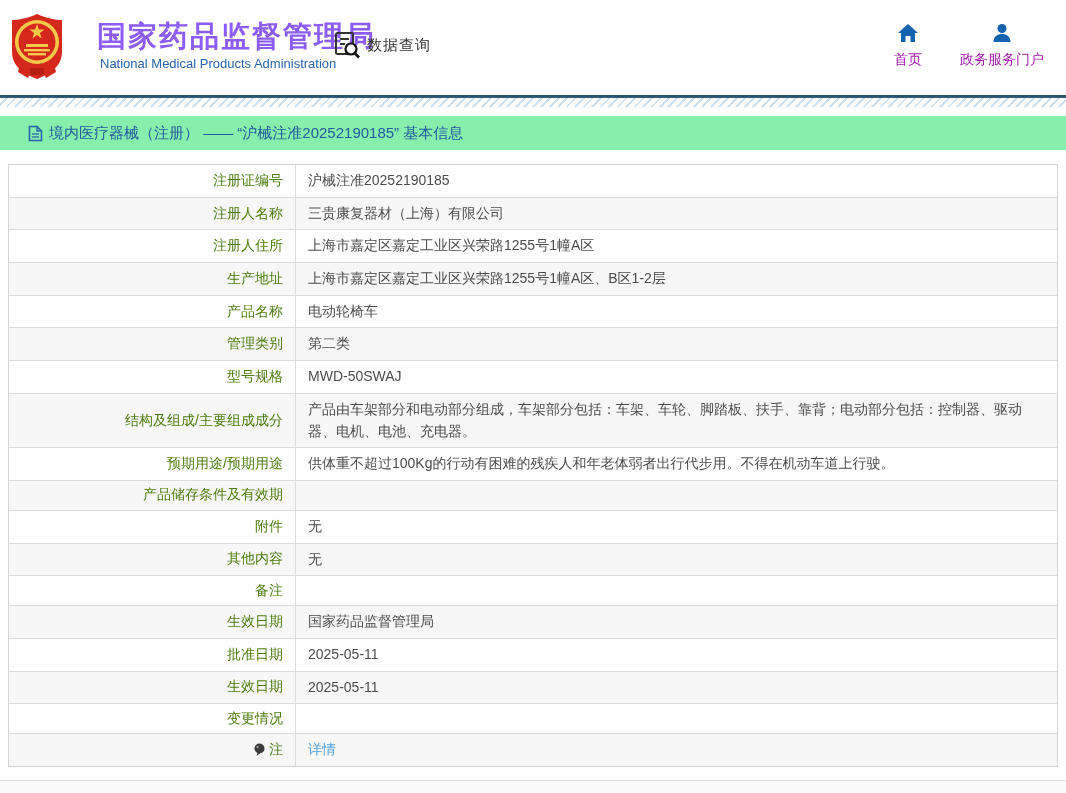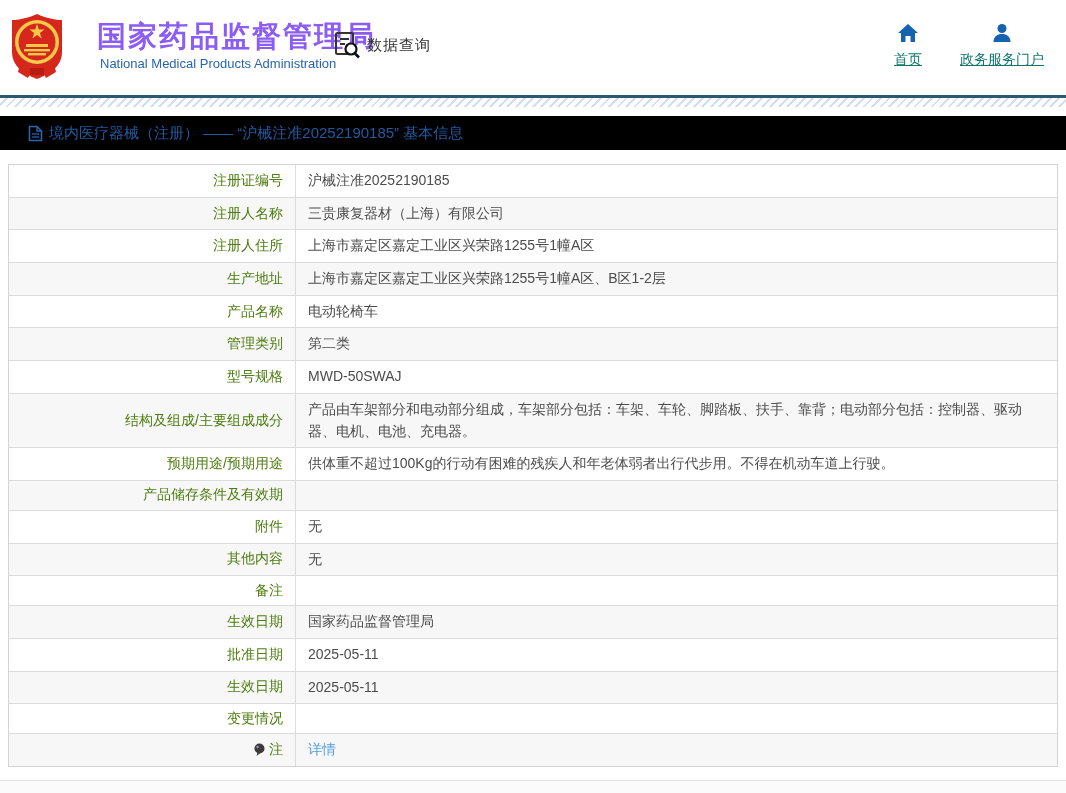--- a/index.html
+++ b/index.html
@@ -14,29 +14,29 @@
   .org-cn { color:#8b5cf6; font-size:29px; font-weight:bold; letter-spacing:2px; line-height:1.1;margin-left:21px; }
   .org-en { color:#2a64ad; font-size:13px; margin-top:4px;margin-left:24px; }
 
   .data-query { position:absolute; left:333px; top:31px; display:flex; align-items:center; }
   .dq-icon { width:28px; height:28px; margin-right:6px; }
   .dq-label { color:#333; font-size:15px; letter-spacing:1px; }
 
   .top-nav { position:absolute; right:22px; top:22px; display:flex; gap:38px; }
   .nav-item { display:flex; flex-direction:column; align-items:center; cursor:pointer; }
   .nav-ico { width:22px; height:22px; margin-bottom:7px; }
-  .nav-label { color:#0f766e; font-size:14px; white-space:nowrap;text-decoration:underline; }
+  .nav-label { color:#a21caf; font-size:14px; white-space:nowrap; }
 
   
   .blue-line { width:100%; height:3px; background:#2d5872; }
   .hatch { width:100%; height:9px;
     background:repeating-linear-gradient(135deg,#ffffff 0px,#ffffff 4px,#cfe0ee 4px,#cfe0ee 6px); }
 
   
-  .breadcrumb { margin-top:9px; width:100%; height:34px; background:#000000;
+  .breadcrumb { margin-top:9px; width:100%; height:34px; background:#86efac;
     display:flex; align-items:center; padding-left:28px; }
   .bc-icon { width:15px; height:17px; margin-right:6px; flex:0 0 auto; }
   .bc-text { color:#24599f; font-size:15px; }
 
   
   .info-table { margin:14px 8px 0 8px; border:1px solid #d4d4d4; background:#fff; }
   .t-row { display:flex; border-bottom:1px solid #dcdcdc; min-height:30px; }
   .t-row:last-child { border-bottom:none; }
   .t-row:nth-child(even) { background:#f7f7f7; }
   .t-label { width:287px; flex:0 0 287px; border-right:1px solid #dcdcdc;

